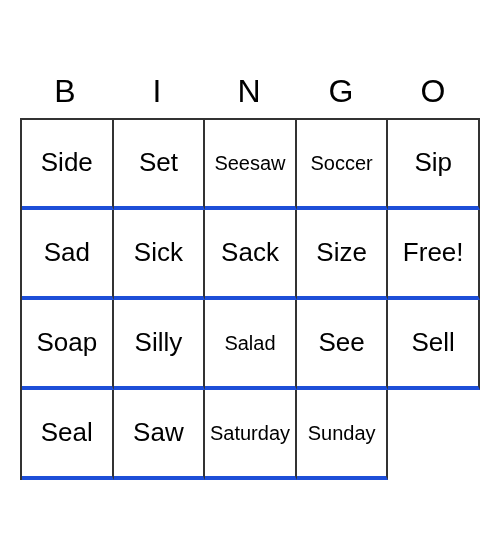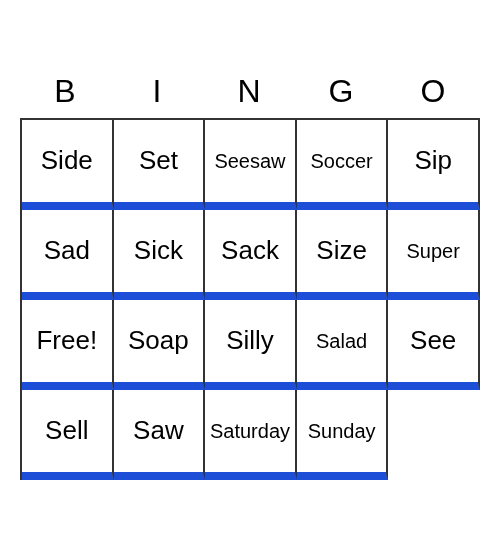--- a/index.html
+++ b/index.html
@@ -38,21 +38,21 @@
 
     .bingo-grid {
       display: grid;
       grid-template-columns: repeat(5, 1fr);
       border-top: 2px solid #333;
       border-left: 2px solid #333;
     }
 
     .bingo-cell {
       border-right: 2px solid #333;
-      border-bottom: 8px solid #1d4ed8;
+      border-bottom: 4px solid #1d4ed8;
       display: flex;
       align-items: center;
       justify-content: center;
       height: 90px;
       text-align: center;
       padding: 4px;
     }
 
     .bingo-cell span {
       font-size: 22px;
@@ -100,41 +100,41 @@
       <div class="bingo-cell">
         <span class="large">Sick</span>
       </div>
       <div class="bingo-cell">
         <span class="large">Sack</span>
       </div>
       <div class="bingo-cell">
         <span class="large">Size</span>
       </div>
       <div class="bingo-cell">
-        <span class="small">Super</span>
-      </div>
-      <div class="bingo-cell">
         <span class="large">Free!</span>
       </div>
       <div class="bingo-cell">
         <span class="large">Soap</span>
       </div>
       <div class="bingo-cell">
         <span class="large">Silly</span>
       </div>
       <div class="bingo-cell">
         <span class="small">Salad</span>
       </div>
       <div class="bingo-cell">
         <span class="large">See</span>
       </div>
       <div class="bingo-cell">
         <span class="large">Sell</span>
       </div>
       <div class="bingo-cell">
+        <span class="large">Seal</span>
+      </div>
+      <div class="bingo-cell">
         <span class="large">Saw</span>
       </div>
       <div class="bingo-cell">
         <span class="small">Saturday</span>
       </div>
       <div class="bingo-cell">
         <span class="small">Sunday</span>
       </div>
     </div>
 </div>

